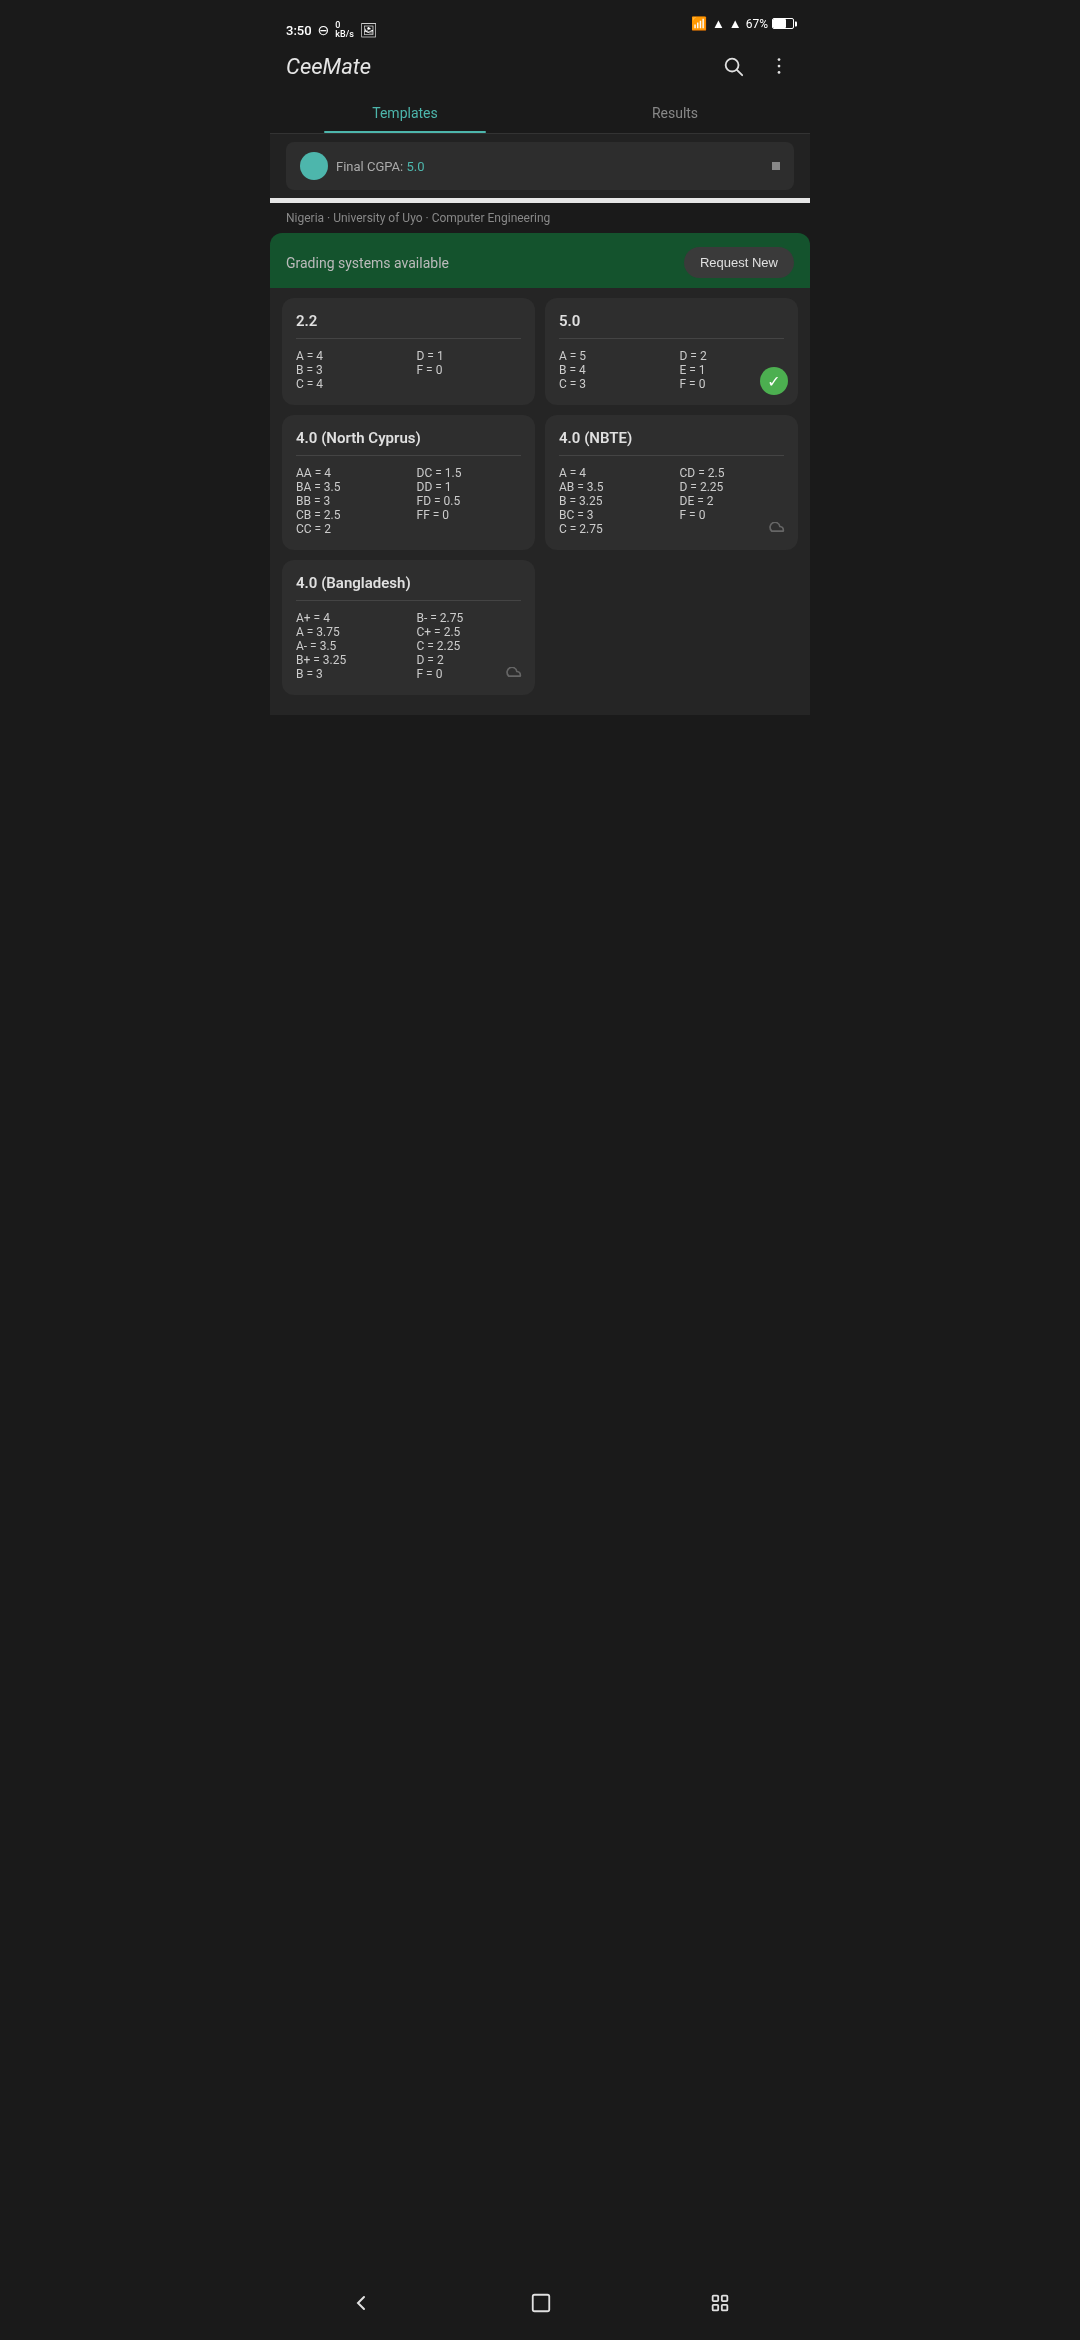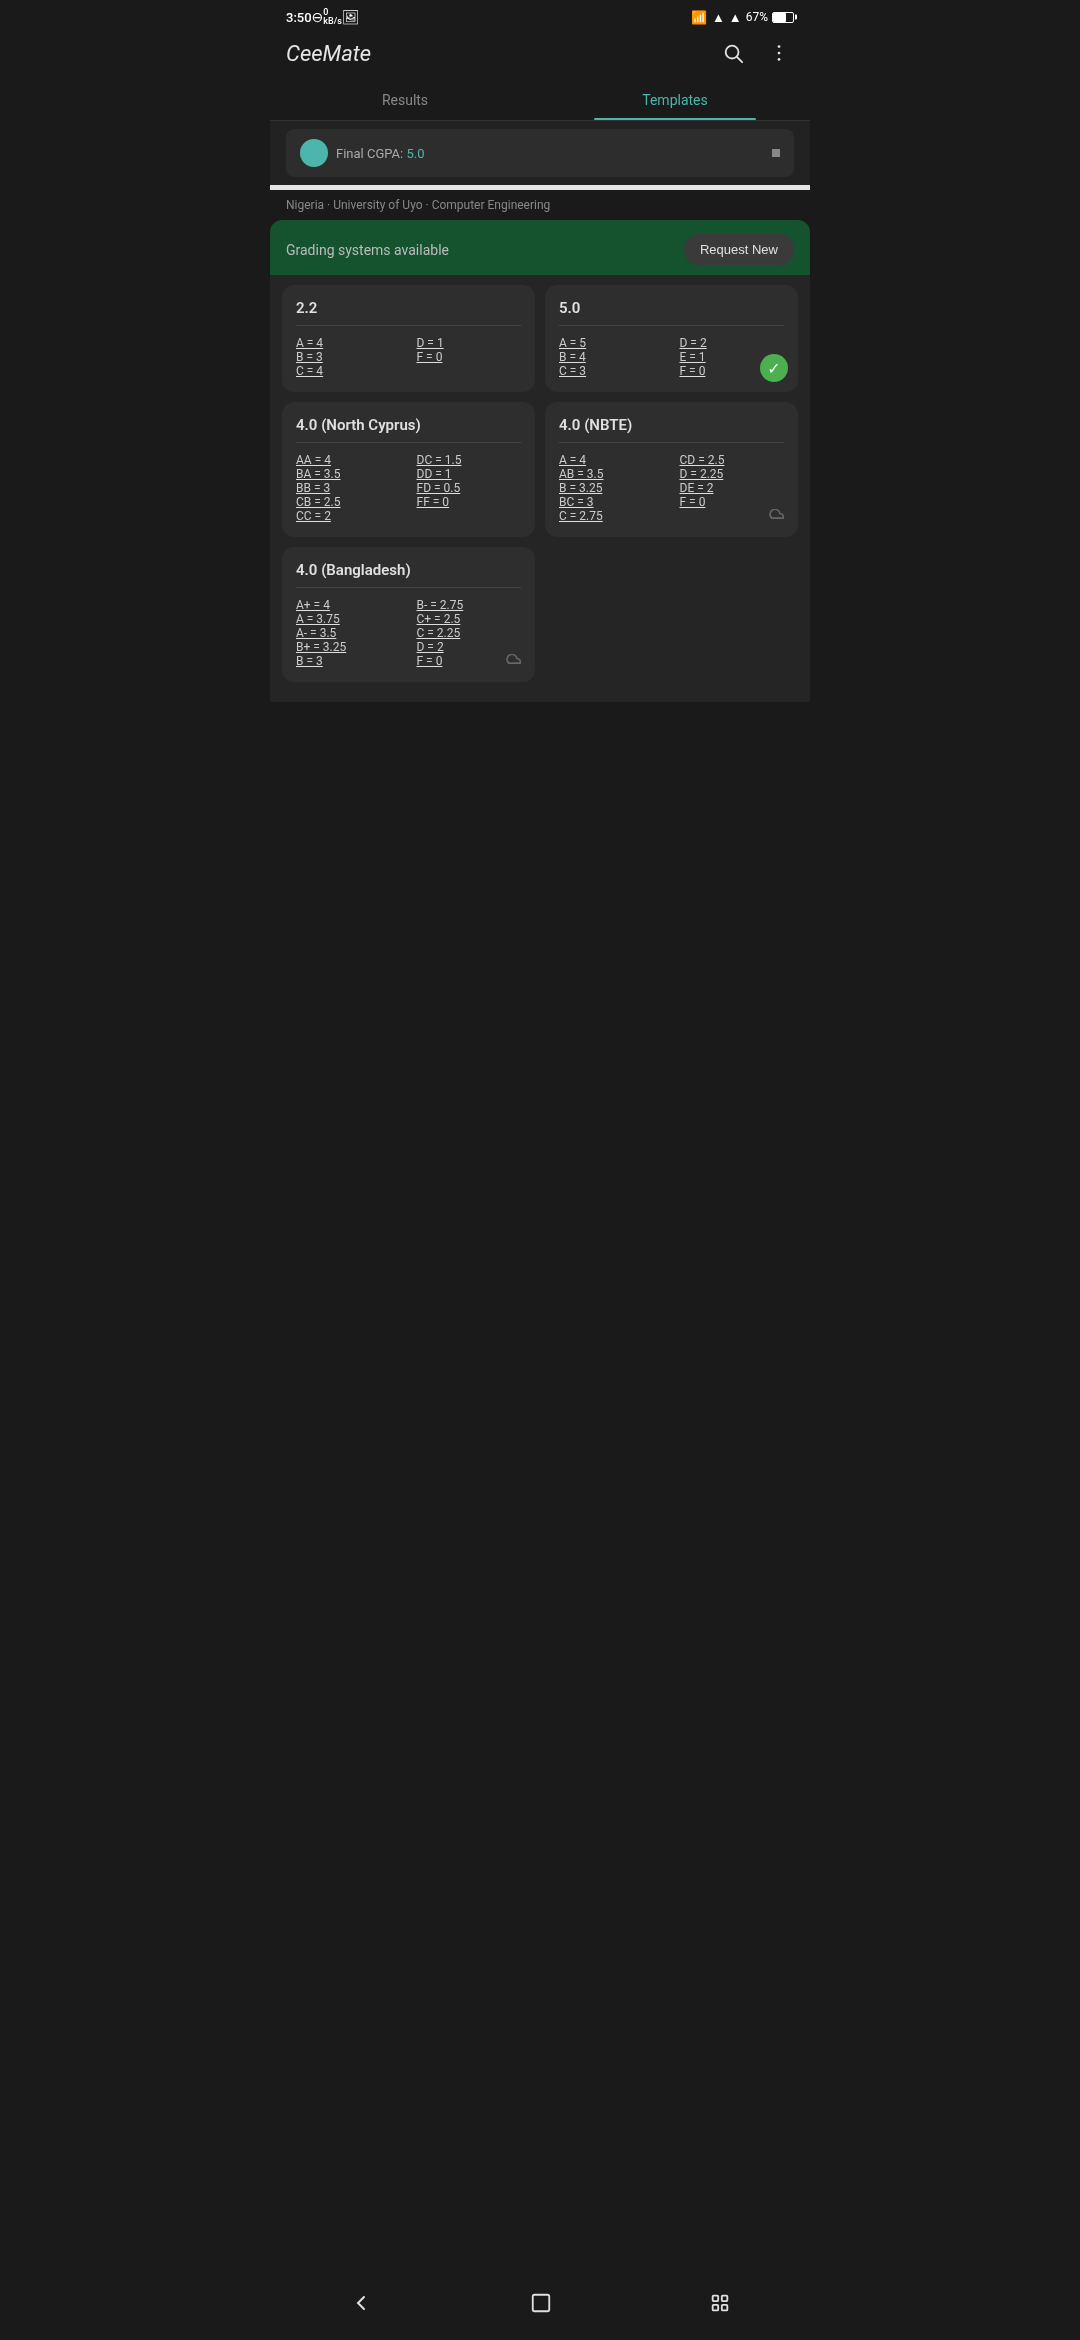--- a/index.html
+++ b/index.html
@@ -21,24 +21,25 @@
     .status-bar {
       display: flex;
       justify-content: space-between;
       align-items: center;
       padding: 8px 16px 4px;
       background: #1a1a1a;
     }
     .status-left {
       display: flex;
       align-items: center;
-      gap: 0;
+      gap: 6px;
       font-size: 13px;
       font-weight: 500;
       color: #fff;
+      margin-top: 13px;
     }
     .status-right {
       display: flex;
       align-items: center;
       gap: 4px;
       font-size: 12px;
       color: #fff;
     }
     .battery-icon {
       width: 22px;
@@ -215,21 +216,20 @@
     }
     .card-divider {
       height: 1px;
       background: #444;
       margin-bottom: 10px;
     }
     .card-grades {
       display: grid;
       grid-template-columns: 1fr 1fr;
       gap: 3px 16px;
-      text-decoration: underline;
     }
     .grade-entry {
       font-size: 12px;
       color: #ccc;
       white-space: nowrap;
     }
     .check-icon {
       position: absolute;
       bottom: 10px;
       right: 10px;
@@ -312,25 +312,25 @@
       <svg width="22" height="22" viewBox="0 0 24 24" fill="#e0e0e0">
         <circle cx="12" cy="5" r="1.5"></circle>
         <circle cx="12" cy="12" r="1.5"></circle>
         <circle cx="12" cy="19" r="1.5"></circle>
       </svg>
     </button>
   </div>
 </div>
 
 <div class="tab-bar">
+  <div class="tab active">
+    <span>Templates</span>
+  </div>
   <div class="tab">
     <span>Results</span>
-  </div>
-  <div class="tab active">
-    <span>Templates</span>
   </div>
 </div>
 
 <div class="breadcrumb-area">
   <div class="breadcrumb-card">
     <div class="breadcrumb-dot"></div>
     <div class="breadcrumb-text">
       Final CGPA: <span>5.0</span>
     </div>
     <div style="margin-left: auto; width: 8px; height: 8px; background: #888; border-radius: 50;"></div>

